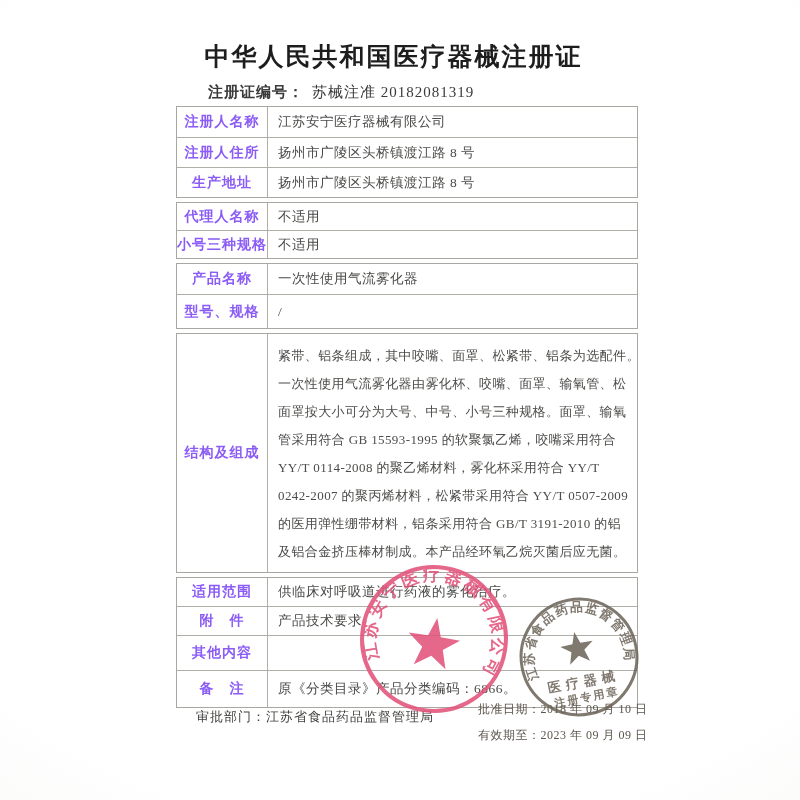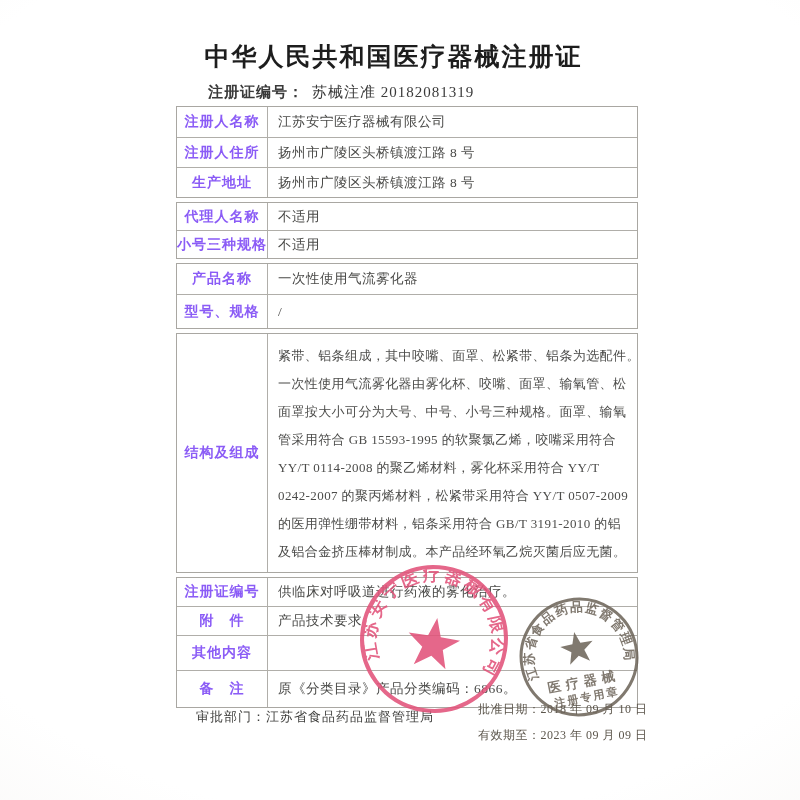--- a/index.html
+++ b/index.html
@@ -105,21 +105,21 @@
         <div class="line">YY/T 0114-2008 的聚乙烯材料，雾化杯采用符合 YY/T</div>
         <div class="line">0242-2007 的聚丙烯材料，松紧带采用符合 YY/T 0507-2009</div>
         <div class="line">的医用弹性绷带材料，铝条采用符合 GB/T 3191-2010 的铝</div>
         <div class="line">及铝合金挤压棒材制成。本产品经环氧乙烷灭菌后应无菌。</div>
       </div>
     </div>
   </div>
 
   <div class="tgroup">
     <div class="trow h28">
-      <div class="tlabel">注册证编号</div>
+      <div class="tlabel">适用范围</div>
       <div class="tvalue">供临床对呼吸道进行药液的雾化治疗。</div>
     </div>
     <div class="trow h28">
       <div class="tlabel">附　件</div>
       <div class="tvalue">产品技术要求</div>
     </div>
     <div class="trow h34">
       <div class="tlabel">其他内容</div>
       <div class="tvalue"></div>
     </div>

